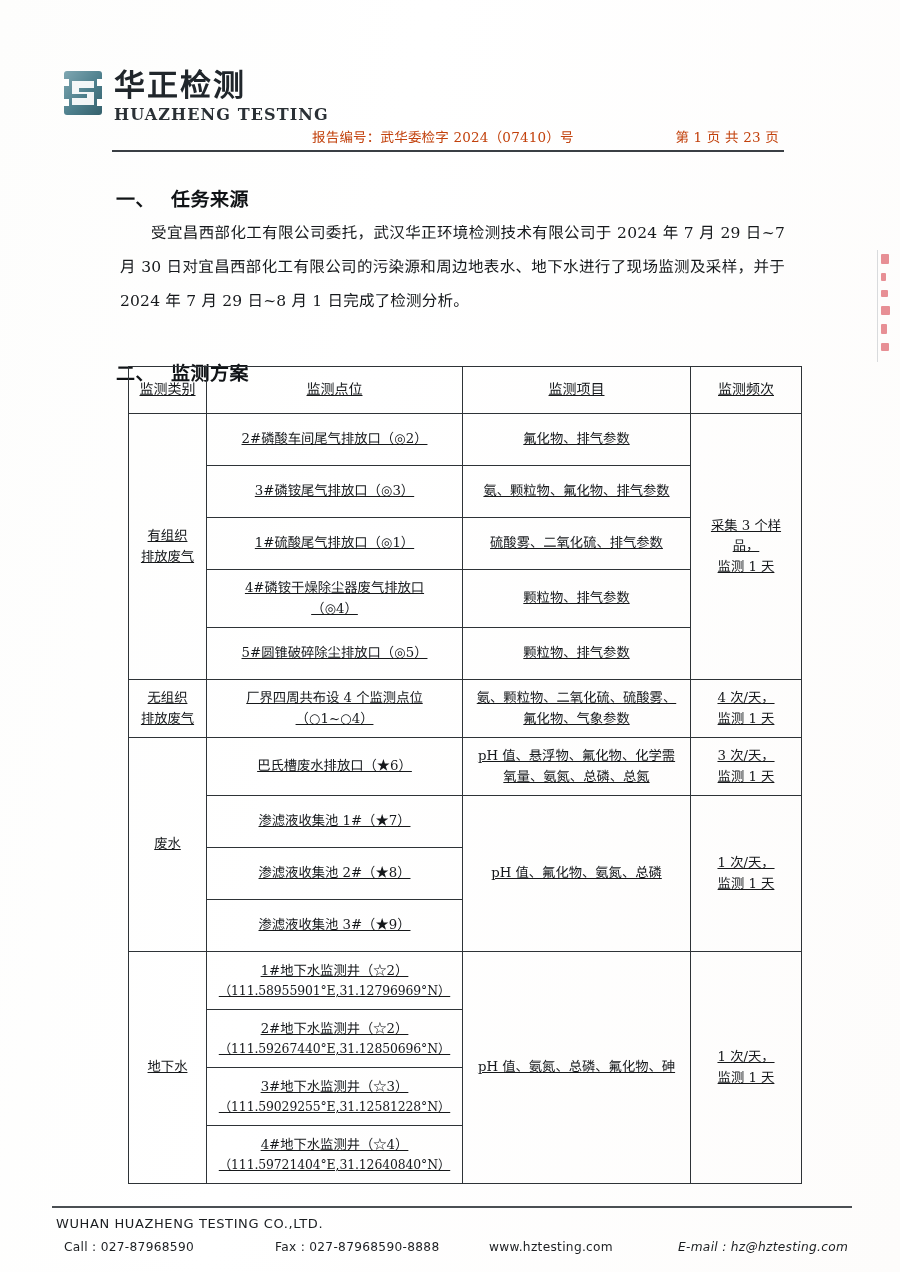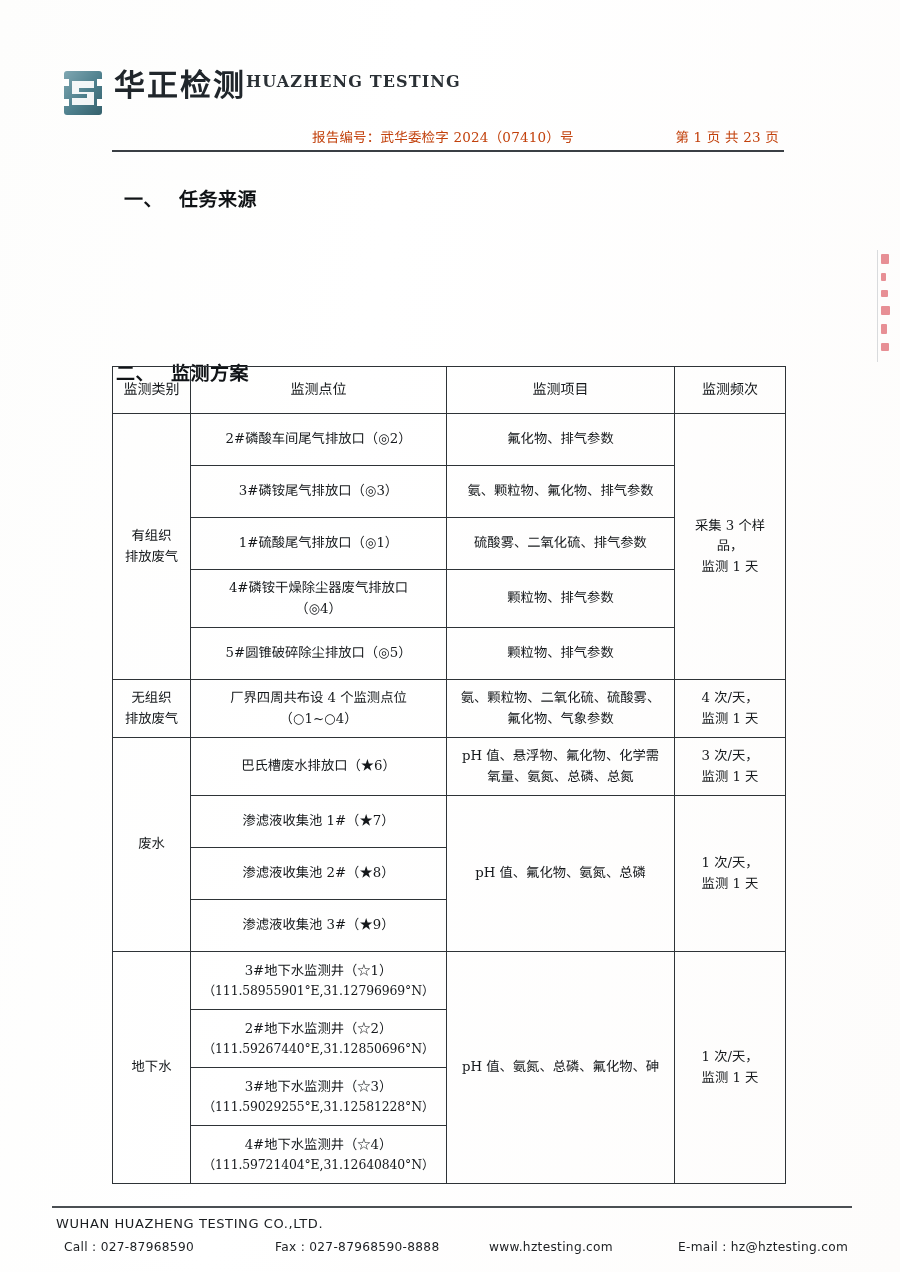--- a/index.html
+++ b/index.html
@@ -43,21 +43,21 @@
   }
   .logo-mark {
     width: 42px;
     height: 50px;
     flex: 0 0 auto;
     position: relative;
   }
   .logo-mark svg { display: block; }
   .logo-words {
     display: flex;
-    flex-direction: row;
+    flex-direction: column;
     padding-top: 1px;
   }
   .logo-cn {
     font-family: "DejaVu Serif", "Liberation Serif", serif;
     font-size: 31px;
     font-weight: 700;
     letter-spacing: 2px;
     line-height: 1.05;
     color: #20262b;
   }
@@ -106,21 +106,21 @@
   .sec-heading {
     position: absolute;
     font-family: "DejaVu Serif", "Liberation Serif", serif;
     font-size: 19px;
     font-weight: 700;
     color: #101316;
     letter-spacing: 0.5px;
     white-space: nowrap;
   }
   .sec-heading .idx { margin-right: 16px; }
-  #sec1 { left: 124px; top: 184px; }
+  #sec1 { left: 116px; top: 184px; }
   #sec2 { left: 116px; top: 333px; margin-top: 25px; }
 
   
   .task-para {
     position: absolute;
     left: 120px;
     top: 216px;
     width: 665px;
     font-family: "DejaVu Serif", "Liberation Serif", serif;
     font-size: 15.5px;
@@ -128,26 +128,27 @@
     color: #15181b;
     text-align: justify;
     text-justify: inter-ideograph;
     text-indent: 2em;
     letter-spacing: 0.2px;
   }
 
   
   .plan-table {
     position: absolute;
-    left: 112px;
+    left: 128px;
     top: 366px;
     width: 673px;
     border-collapse: collapse;
     font-family: "DejaVu Serif", "Liberation Serif", serif;
     table-layout: fixed;
+    text-decoration: underline;
   }
   .plan-table th,
   .plan-table td {
     border: 1px solid #2e3337;
     text-align: center;
     vertical-align: middle;
     font-size: 13.3px;
     line-height: 1.55;
     color: #15181b;
     padding: 4px 5px;
@@ -229,21 +230,21 @@
     width: 796px;
     font-family: "DejaVu Sans", "Liberation Sans", sans-serif;
     font-size: 12.2px;
     color: #1b1e21;
     letter-spacing: 0.3px;
   }
   .foot-row span { position: absolute; white-space: nowrap; }
   .f-call { left: 8px; }
   .f-fax  { left: 219px; }
   .f-web  { left: 433px; }
-  .f-mail { left: 622px; }
+  .f-mail { left: 622px; font-style: italic; }
 </style>
 </head>
 <body>
 
 <div class="page">
   <div class="paper-tint"></div>
 
   <div class="letterhead">
     <div class="logo-mark">
       <svg width="42" height="50" viewBox="0 0 42 50" aria-hidden="true">
@@ -270,20 +271,21 @@
 
   <div class="report-head">
     <span class="report-no">报告编号：武华委检字 2024（07410）号</span>
     <span class="page-no">第 1 页  共 23 页</span>
   </div>
   <div class="head-rule"></div>
 
   <div class="sec-heading" id="sec1">
     <span class="idx">一、</span><span>任务来源</span>
   </div>
+  <div class="task-para">受宜昌西部化工有限公司委托，武汉华正环境检测技术有限公司于 2024 年 7 月 29 日~7 月 30 日对宜昌西部化工有限公司的污染源和周边地表水、地下水进行了现场监测及采样，并于 2024 年 7 月 29 日~8 月 1 日完成了检测分析。</div>
 
   <div class="sec-heading" id="sec2">
     <span class="idx">二、</span><span>监测方案</span>
   </div>
 
   <table class="plan-table">
     <colgroup>
       <col class="col-cat">
         <col class="col-point">
         <col class="col-item">
@@ -374,21 +376,21 @@
       <tr class="r-tall">
         <td>渗滤液收集池 2#（★8）</td>
       </tr>
       <tr class="r-tall">
         <td>渗滤液收集池 3#（★9）</td>
       </tr>
 
       <tr class="r-tall2">
         <td class="cell-cat" rowspan="4">地下水</td>
         <td>
-          <span class="wellname">3#地下水监测井（☆1）</span>
+          <span class="wellname">1#地下水监测井（☆2）</span>
           <span class="coord">（111.58955901°E,31.12796969°N）</span>
         </td>
         <td rowspan="4">pH 值、氨氮、总磷、氟化物、砷</td>
         <td class="cell-freq" rowspan="4">
           <span>1 次/天，</span><br>
           <span>监测 1 天</span>
         </td>
       </tr>
       <tr class="r-tall2">
         <td>

